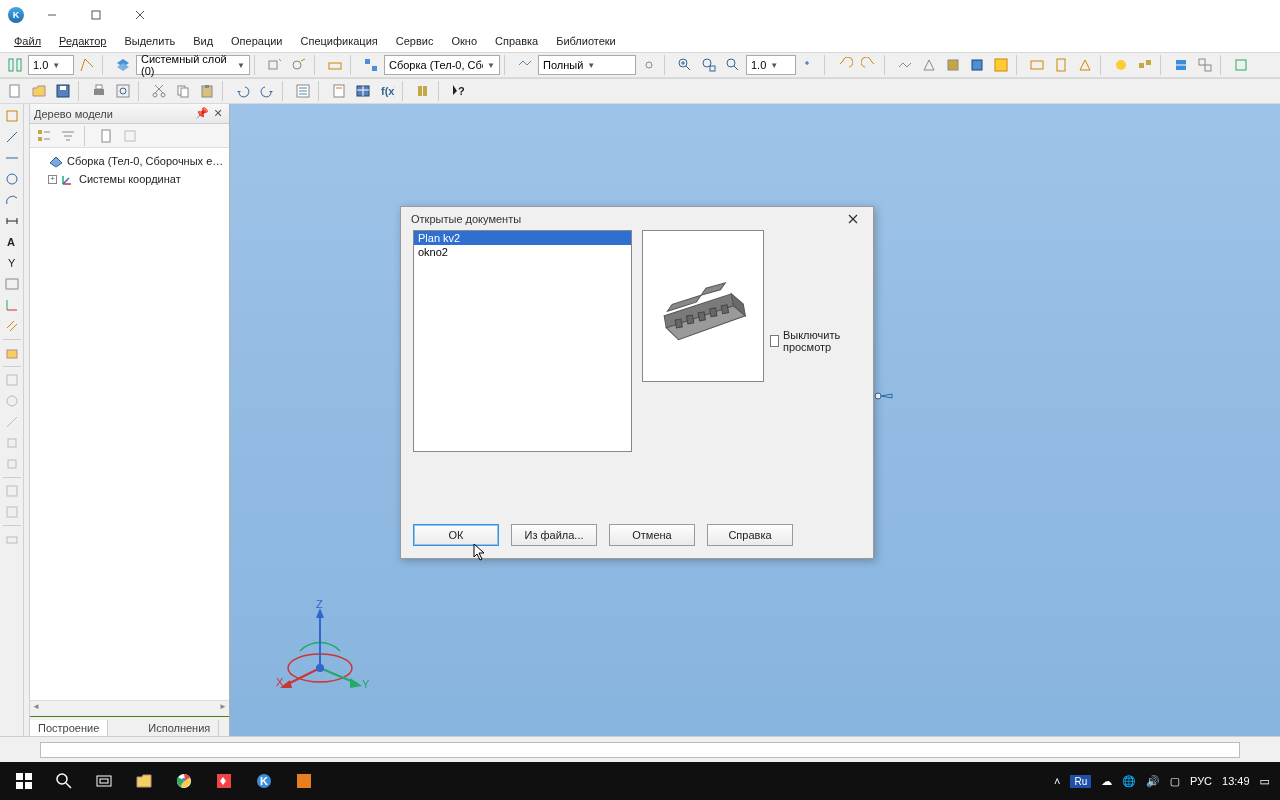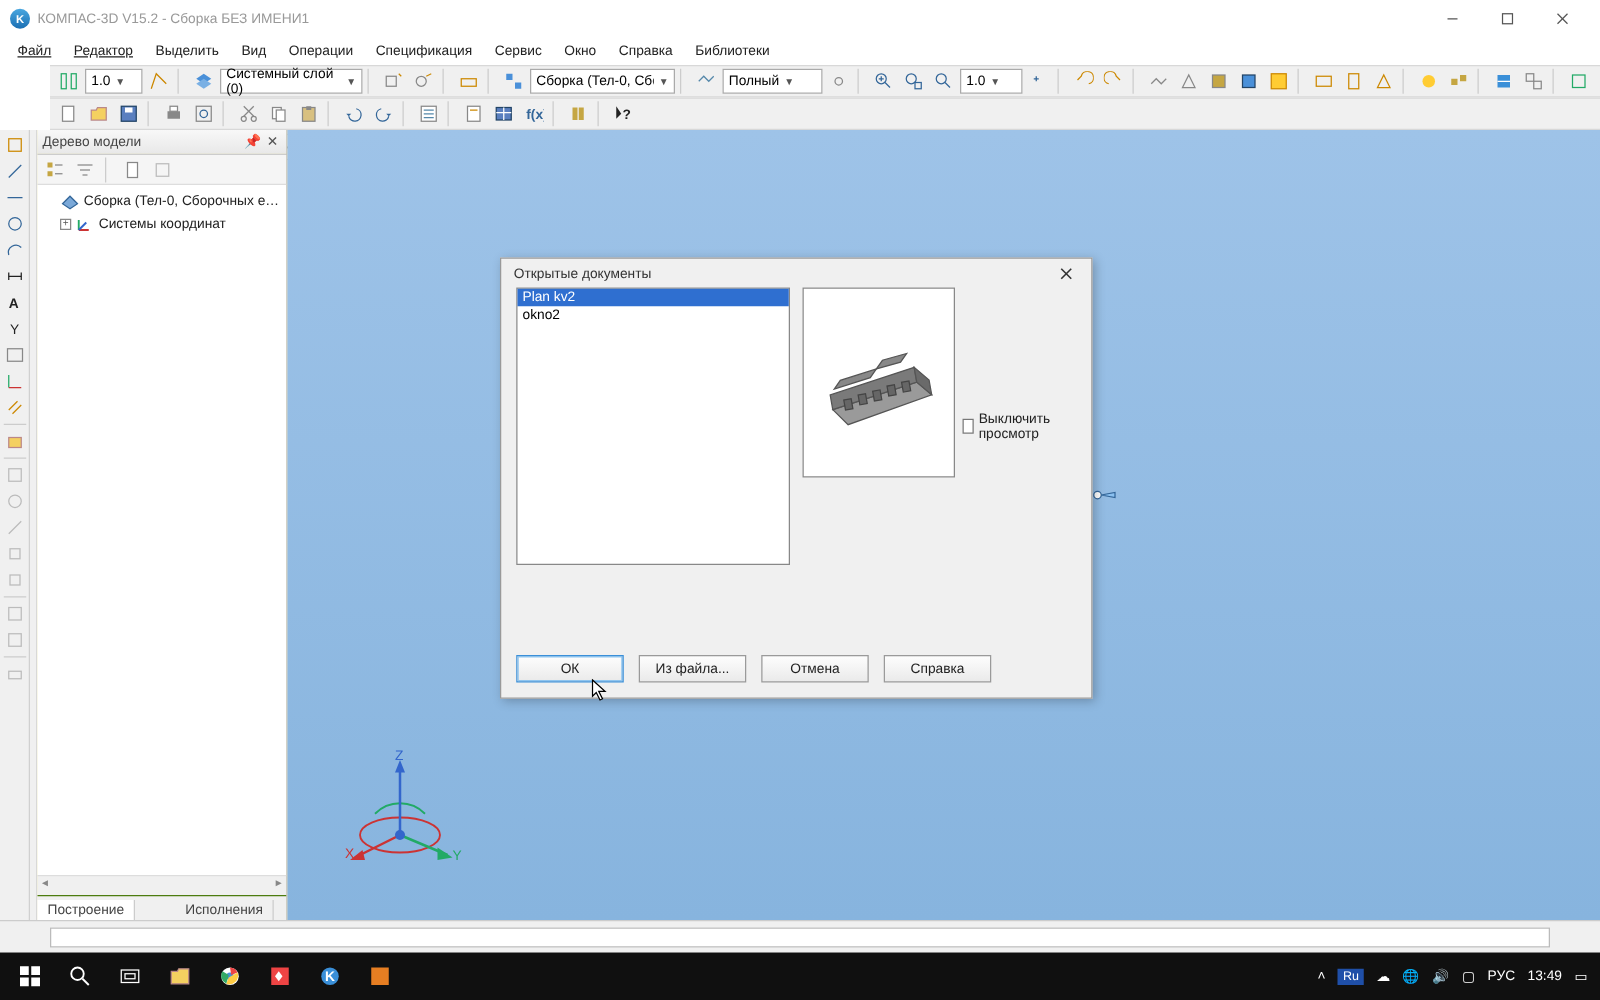--- a/index.html
+++ b/index.html
@@ -9,21 +9,21 @@
   .titlebar .app-icon { width: 16px; height: 16px; background: linear-gradient(#49a7e0,#1b6fb3); border-radius: 50%; display: flex; align-items: center; justify-content: center; color: #fff; font-weight: bold; font-size: 9px; margin-right: 6px; }
   .titlebar .title-text { flex: 1; }
   .winbtns { display: flex; }
   .winbtn { width: 44px; height: 30px; display: flex; align-items: center; justify-content: center; color: #555; }
   .winbtn svg { width: 10px; height: 10px; }
   
   .menubar { height: 22px; background: #fff; display: flex; align-items: center; padding: 0 6px; gap: 2px; }
   .menubar .mi { padding: 2px 8px; color: #222; }
   .menubar .mi span.u { text-decoration: underline; }
   
-  .toolrow { height: 26px; background: #f0f0f0; border-top: 1px solid #d8d8d8; border-bottom: 1px solid #d8d8d8; display: flex; align-items: center; padding: 0 4px; gap: 2px; margin-left: 40px; }
+  .toolrow { height: 26px; background: #f0f0f0; border-top: 1px solid #d8d8d8; border-bottom: 1px solid #d8d8d8; display: flex; align-items: center; padding: 0 4px; gap: 2px; }
   .tb { width: 22px; height: 22px; display: flex; align-items: center; justify-content: center; border: 1px solid transparent; }
   .tb svg { width: 16px; height: 16px; }
   .tsep { width: 6px; height: 20px; border-left: 1px solid #ccc; margin: 0 2px; }
   .tcombo { height: 20px; border: 1px solid #aaa; background: #fff; display: flex; align-items: center; padding: 0 4px; font-size: 11px; }
   .tcombo .arr { margin-left: 4px; color: #555; font-size: 8px; }
   
   .doctabs { height: 24px; background: #f0f0f0; display: flex; align-items: flex-end; padding-left: 30px; border-bottom: 1px solid #b6b6b6; position: relative; }
   .doctabs .overflow { position: absolute; right: 6px; top: 4px; color: #555; }
   .dtab { height: 20px; background: linear-gradient(#fefefe,#eee); border: 1px solid #b6b6b6; border-bottom: none; border-radius: 3px 3px 0 0; display: flex; align-items: center; padding: 0 8px; margin-right: 2px; gap: 4px; font-size: 11px; color: #333; }
   .dtab.active { background: #fff; font-weight: bold; }
@@ -88,21 +88,20 @@
   .taskbar .spacer { flex: 1; }
   .tray { display: flex; align-items: center; gap: 10px; color: #fff; font-size: 11px; padding-right: 6px; }
   .tray .lang { background: #1f4fa8; padding: 1px 4px; font-size: 10px; }
   .tray .clock { text-align: center; font-size: 11px; }
 </style>
 </head>
 <body>
 
 <div class="titlebar">
   <div class="app-icon">K</div>
-  <div class="title-text">КОМПАС-3D V15.2  - Сборка БЕЗ ИМЕНИ1</div>
   <div class="winbtns">
     <div class="winbtn">
         <svg viewBox="0 0 10 10">
           <line x1="1" y1="5" x2="9" y2="5" stroke="#555" stroke-width="1"></line>
         </svg>
       </div>
     <div class="winbtn">
         <svg viewBox="0 0 10 10">
           <rect x="1" y="1" width="8" height="8" fill="none" stroke="#555" stroke-width="1"></rect>
         </svg>
@@ -185,21 +184,21 @@
   <div class="tcombo" style="width:116px;overflow:hidden;">
       <span style="white-space:nowrap;overflow:hidden;text-overflow:clip;">Сборка (Тел-0, Сборочных единиц-0, Деталей-0)</span>
       <span class="arr">▼</span>
     </div>
   <div class="tsep"></div>
   <div class="tb">
       <svg viewBox="0 0 16 16">
         <path d="M2 8 L6 4 L10 8 L14 4" fill="none" stroke="#58a"></path>
       </svg>
     </div>
-  <div class="tcombo" style="width:80px">
+  <div class="tcombo" style="width:98px">
       <span>Полный</span>
       <span class="arr">▼</span>
     </div>
   <div class="tb">
       <svg viewBox="0 0 16 16">
         <circle cx="8" cy="8" r="3" fill="none" stroke="#888"></circle>
       </svg>
     </div>
   <div class="tsep"></div>
   <div class="tb">

